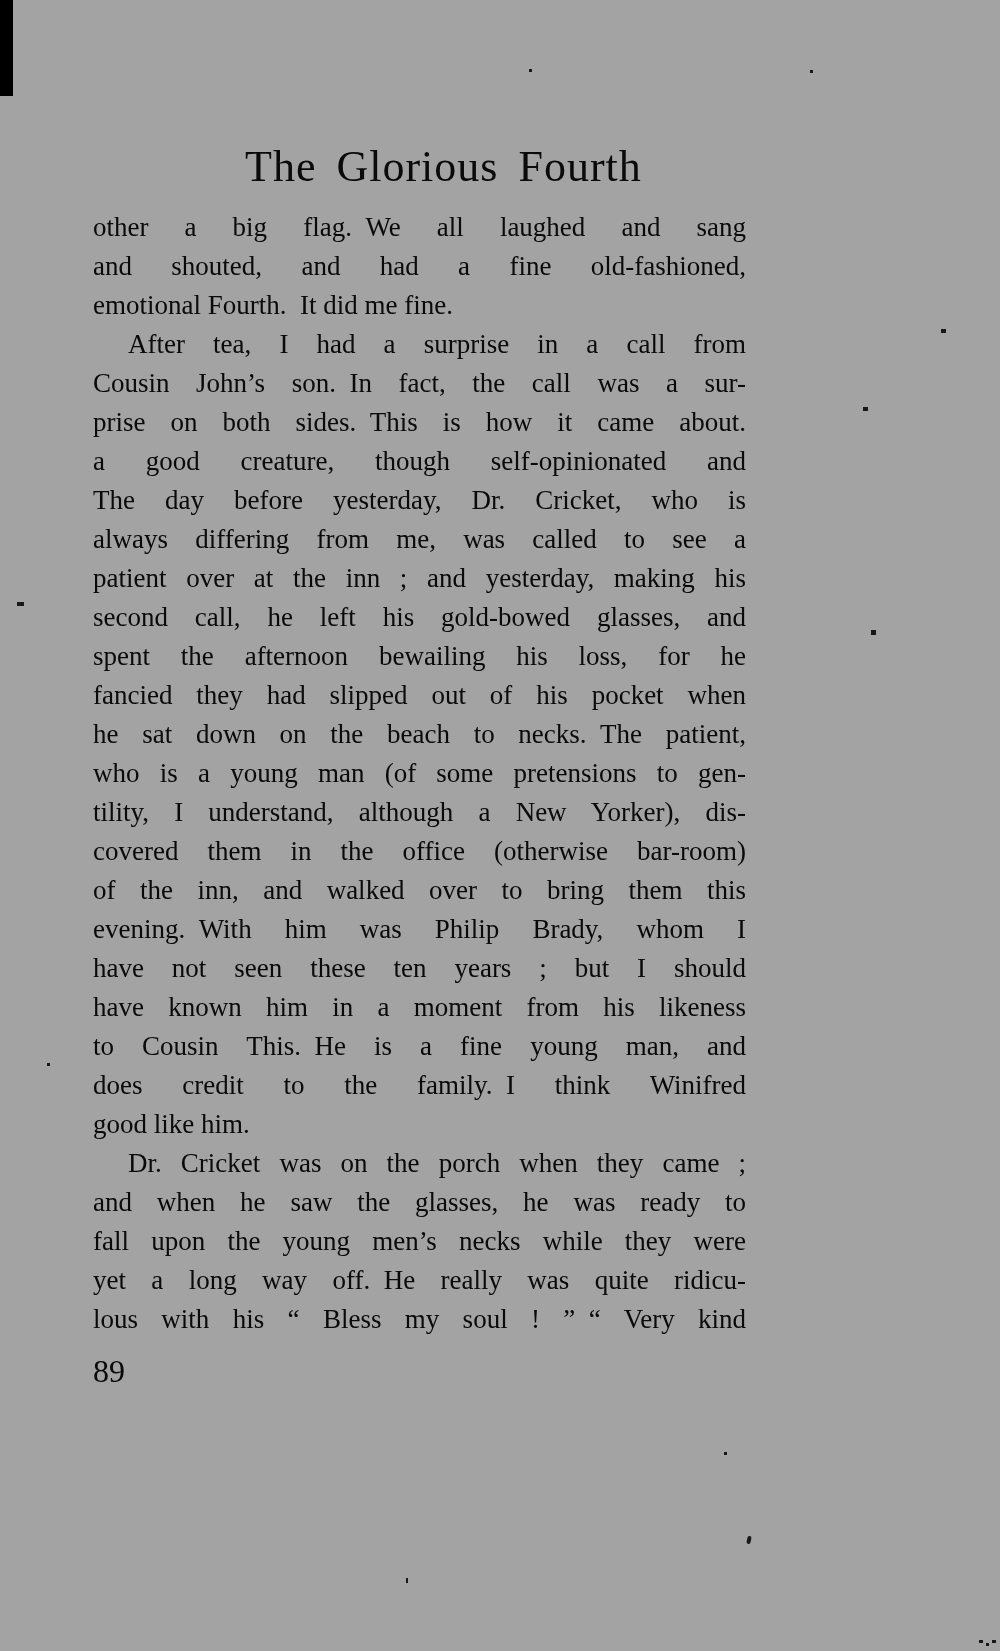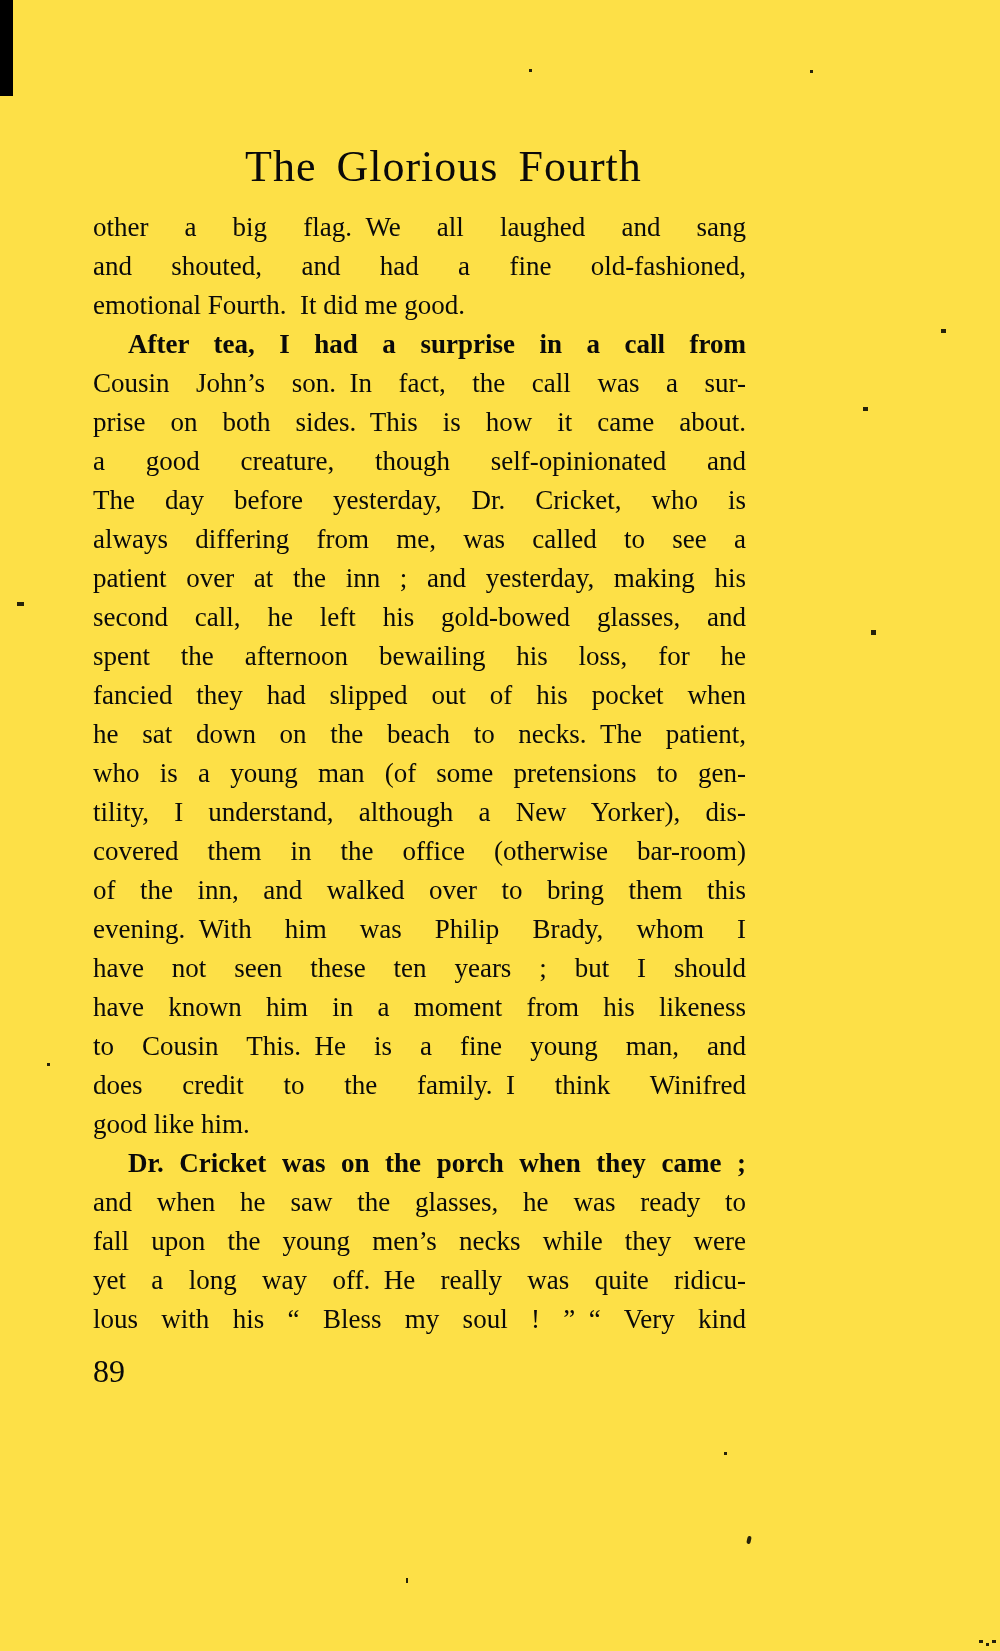--- a/index.html
+++ b/index.html
@@ -4,21 +4,21 @@
 <style>
   html,body{margin:0;padding:0;}
   body{
     width:1000px;height:1651px;
     background:#ffffff;
     position:relative;
     font-family:"Liberation Serif", serif;
     color:#000;
     overflow:hidden;
   }
-  .page{position:absolute;inset:0;background:#fde047;}
+  .page{position:absolute;inset:0;background:#a3a3a3;}
   .title{
     position:absolute;
     left:245px;top:141px;
     margin:0;
     font-size:44px;
     font-weight:normal;
     letter-spacing:1px;
     word-spacing:8px;
     white-space:nowrap;
     color:#0a0a0a;
@@ -35,21 +35,20 @@
     text-align:justify;
     text-align-last:justify;
     color:#0a0a0a;
   }
   .line.left{
     text-align:left;
     text-align-last:left;
   }
   .line.indent{
     padding-left:35px;
-    font-weight:bold;
   }
   .pageno{
     position:absolute;
     left:93px;top:1352px;
     width:668px;
     text-align:left;
     font-size:32px;
     line-height:39px;
     color:#0a0a0a;
   }
@@ -68,21 +67,21 @@
 
 <div class="page">
 
   <div class="edge-bar" style="left: 0px; top: 0px; width: 13px; height: 96px;"></div>
 
   <h1 class="title">The Glorious Fourth</h1>
 
   <div class="body-block">
       <div class="line">other a big flag. We all laughed and sang</div>
       <div class="line">and shouted, and had a fine old-fashioned,</div>
-      <div class="line left">emotional Fourth. It did me good.</div>
+      <div class="line left">emotional Fourth. It did me fine.</div>
       <div class="line indent">After tea, I had a surprise in a call from</div>
       <div class="line">Cousin John’s son. In fact, the call was a sur-</div>
       <div class="line">prise on both sides. This is how it came about.</div>
       <div class="line">a good creature, though self-opinionated and</div>
       <div class="line">The day before yesterday, Dr. Cricket, who is</div>
       <div class="line">always differing from me, was called to see a</div>
       <div class="line">patient over at the inn ; and yesterday, making his</div>
       <div class="line">second call, he left his gold-bowed glasses, and</div>
       <div class="line">spent the afternoon bewailing his loss, for he</div>
       <div class="line">fancied they had slipped out of his pocket when</div>

